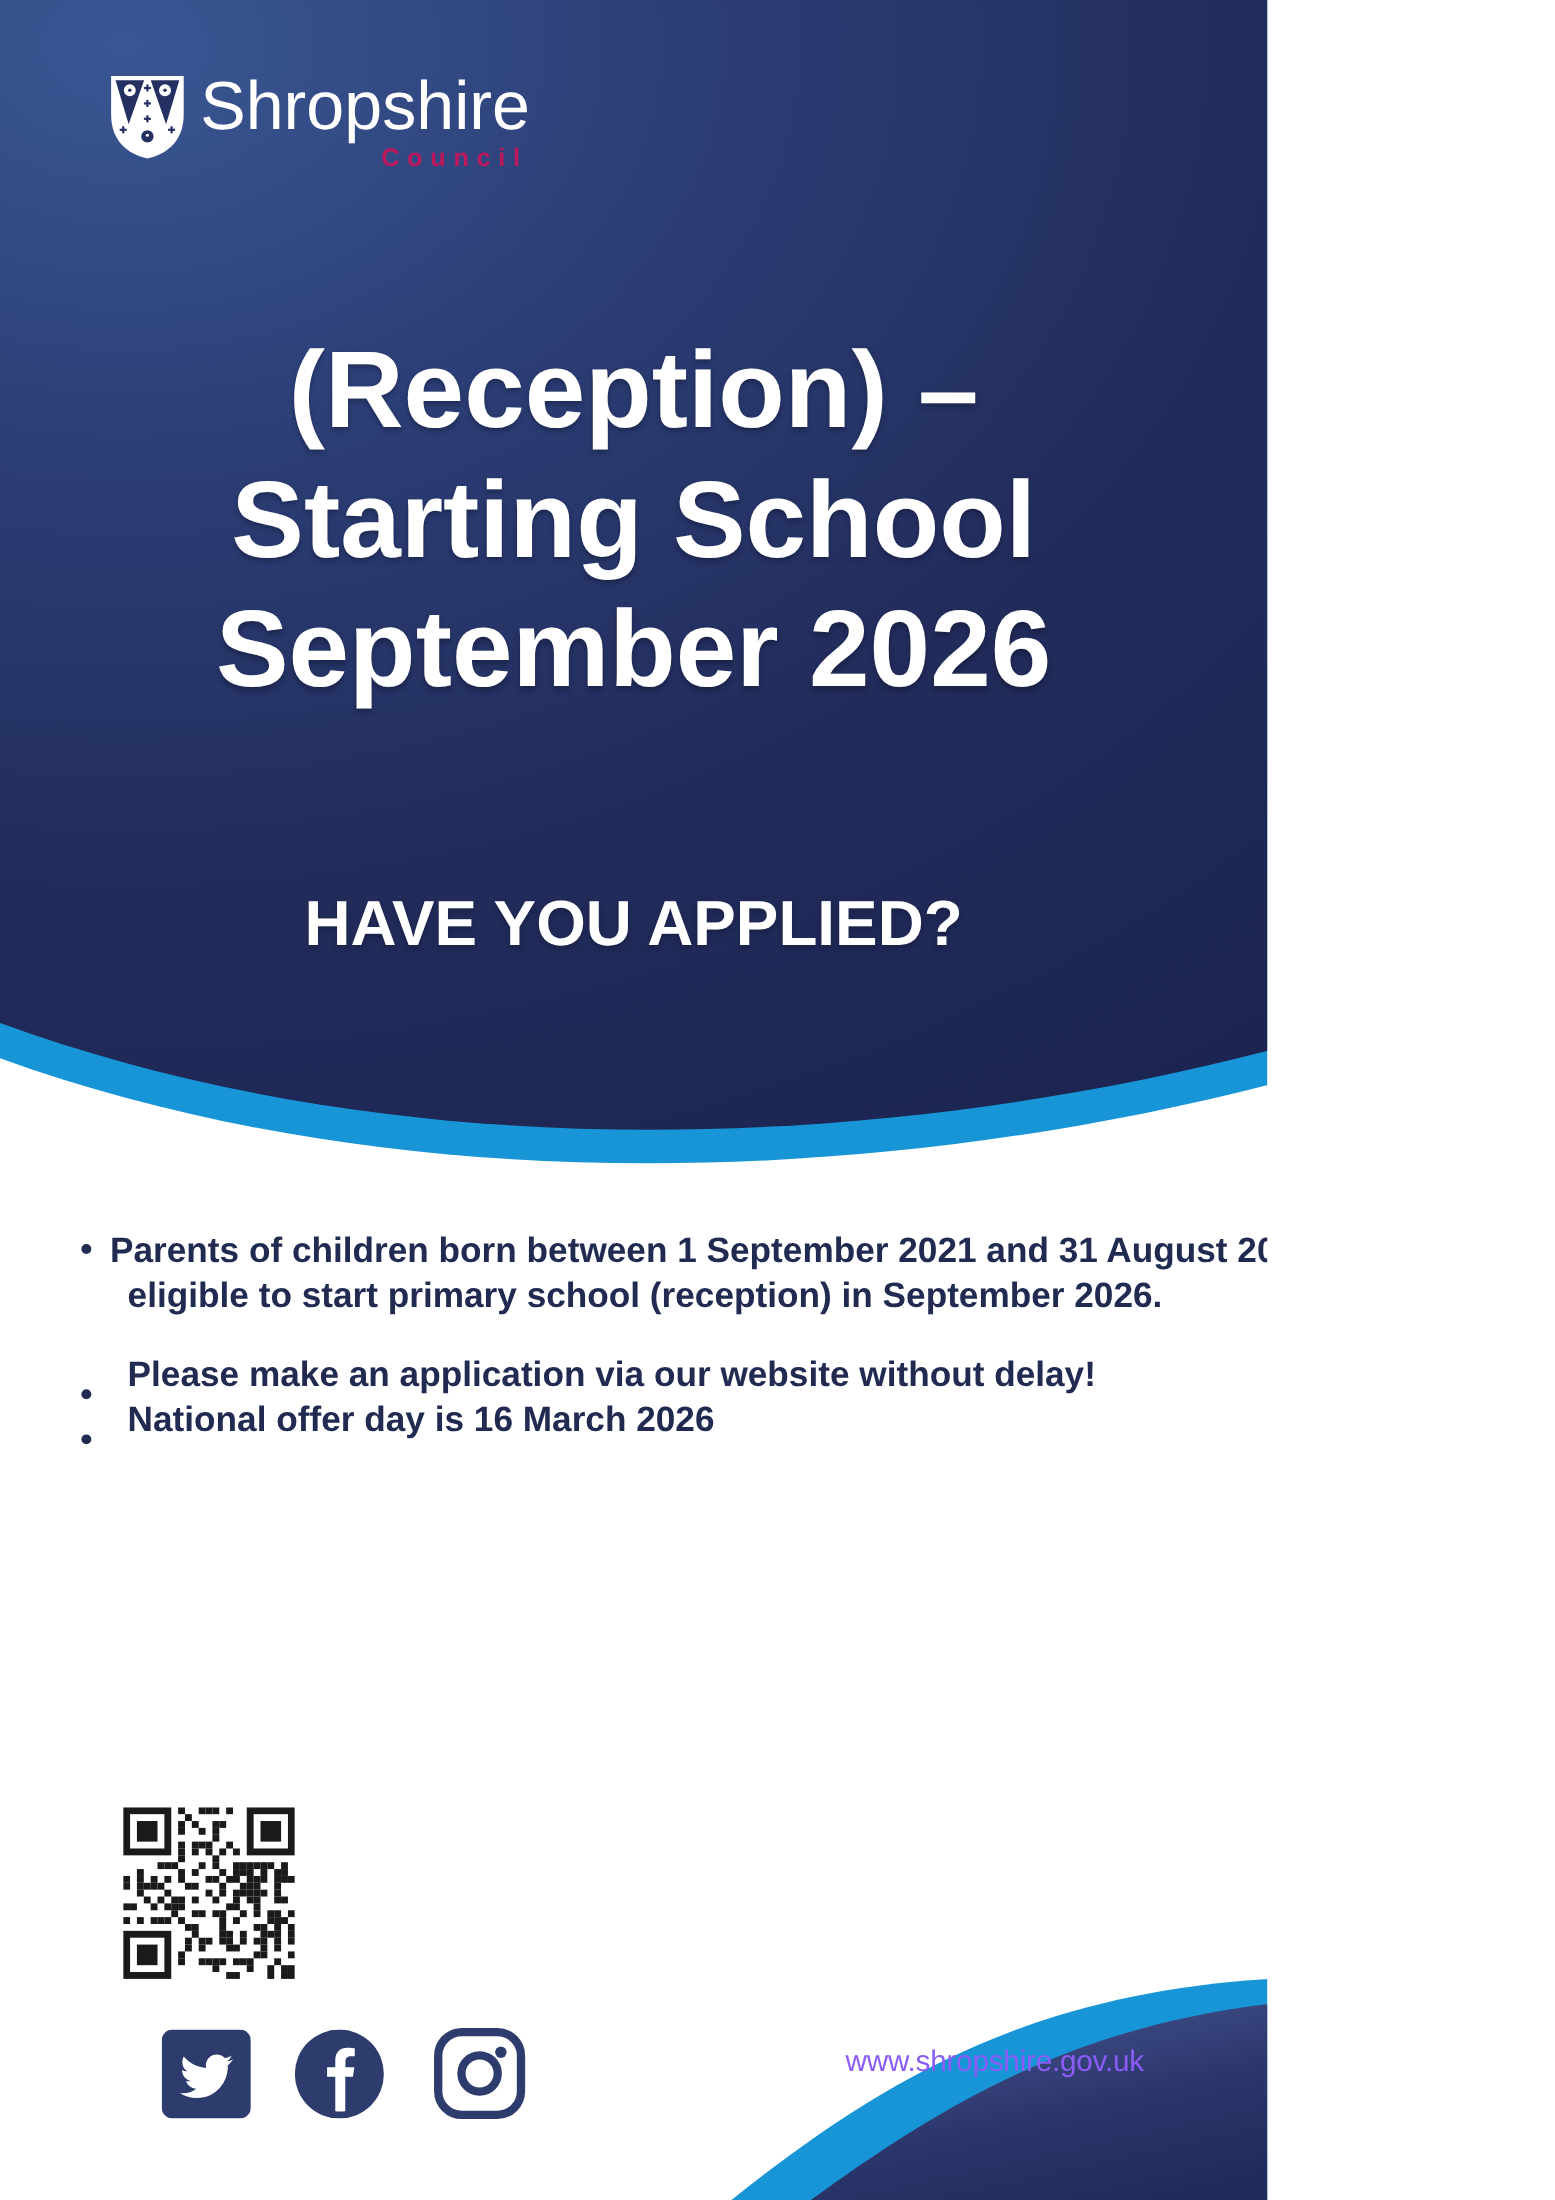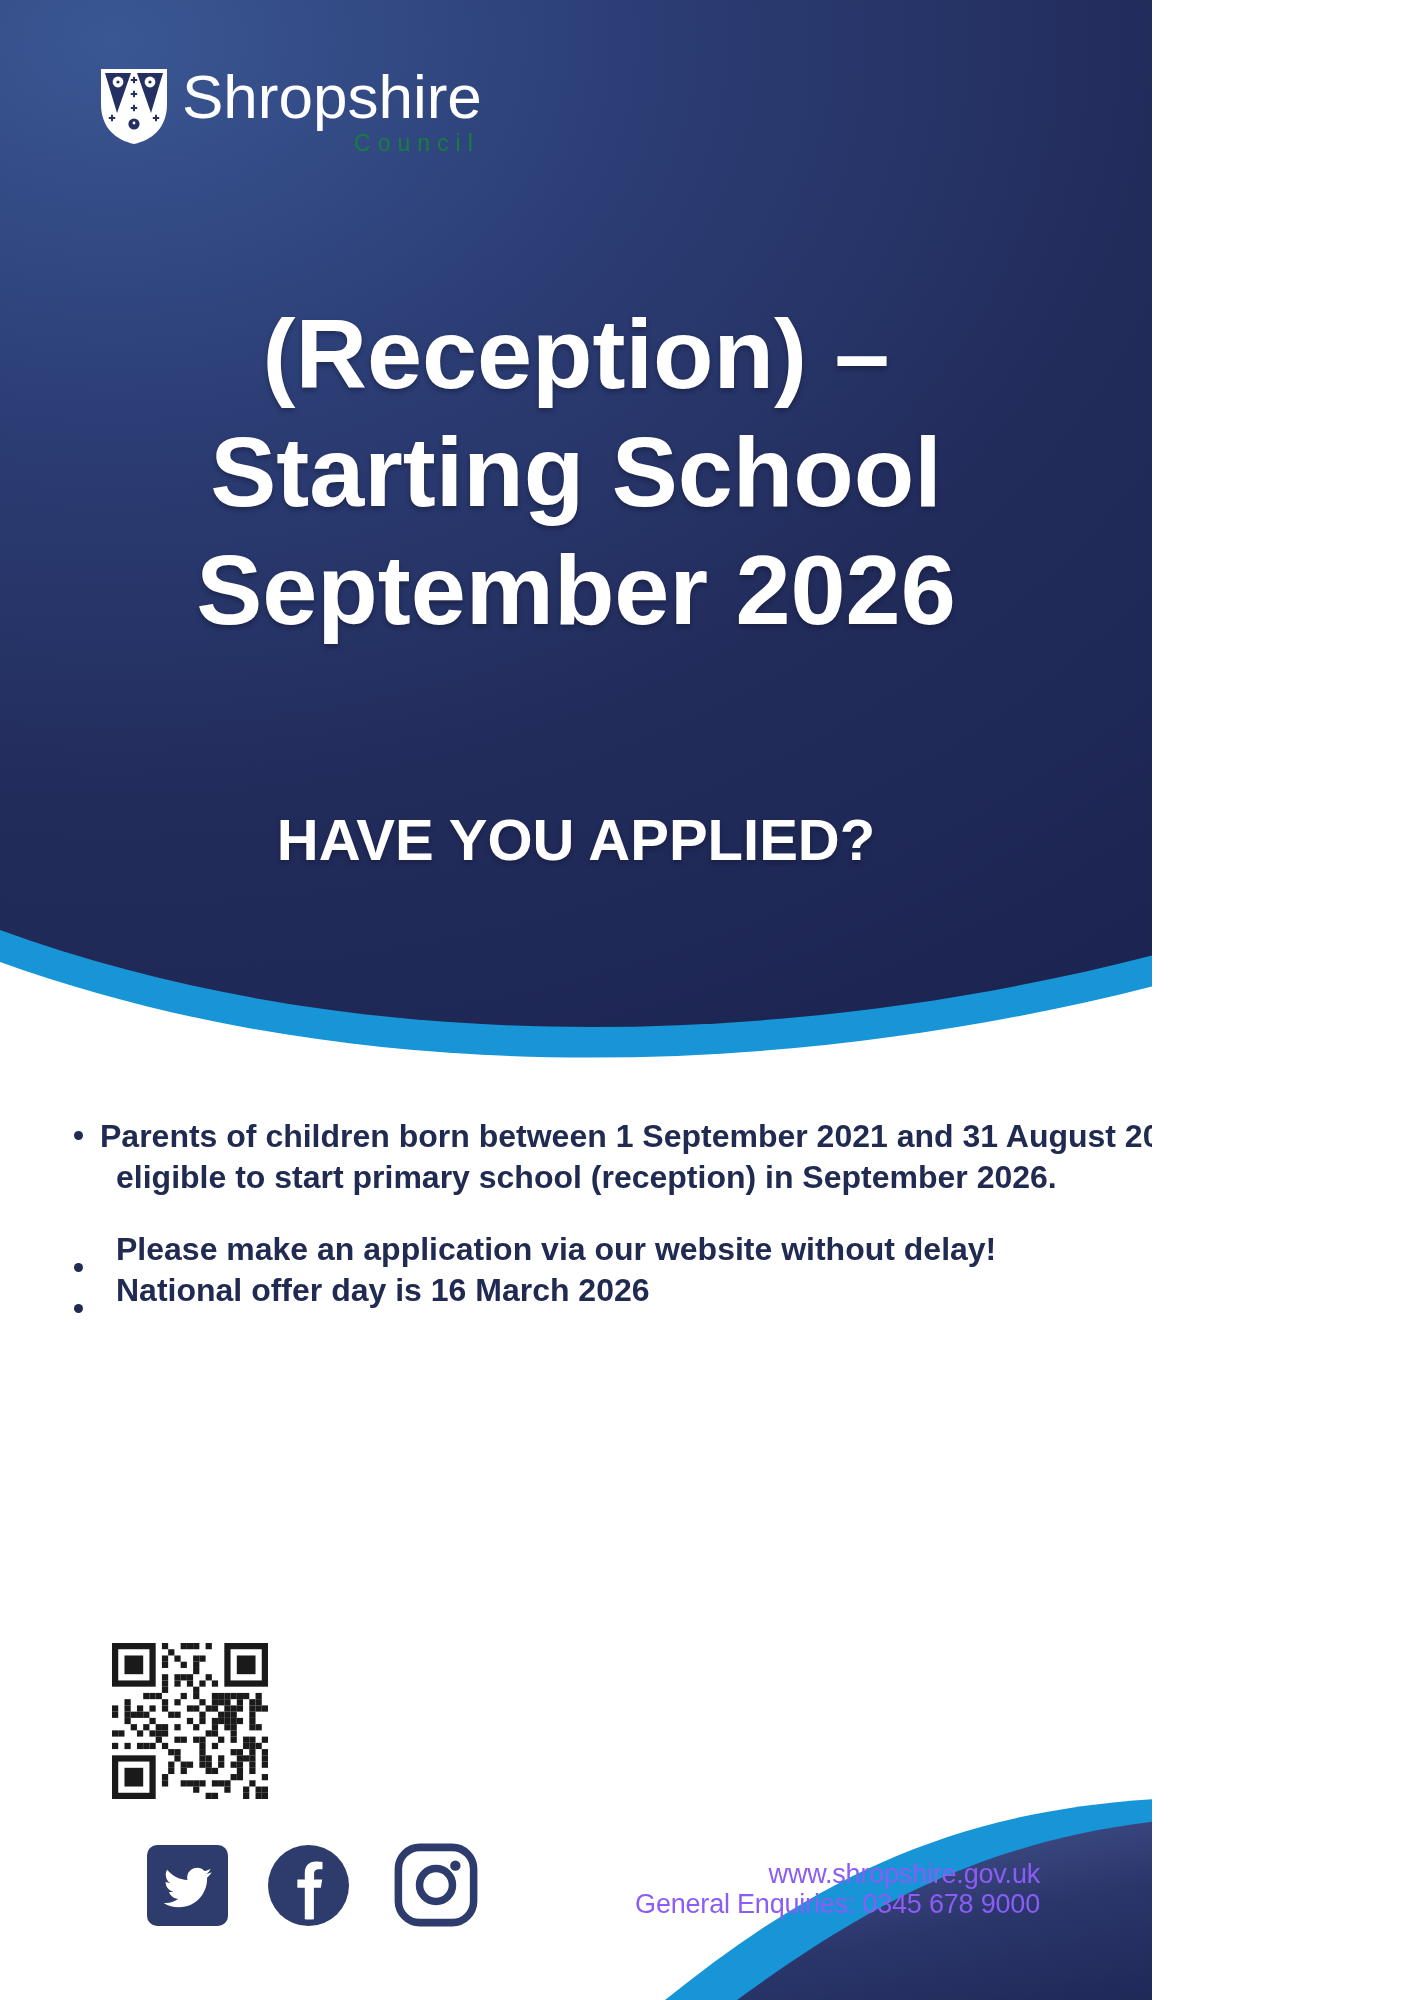--- a/index.html
+++ b/index.html
@@ -11,21 +11,21 @@
   
   .header-svg{position:absolute;left:0;top:0;}
   .logo{position:absolute;left:98px;top:58px;display:flex;align-items:flex-start;}
   .logo-shield{width:72px;height:80px;margin-top:8px;}
   .brand-text{display:flex;flex-direction:column;align-items:flex-end;margin-left:12px;}
   .brand-name{
     color:#ffffff;font-size:62px;font-weight:300;line-height:62px;
     letter-spacing:0px;margin-top:8px;
   }
   .brand-sub{
-    color:#15803d;font-size:23px;font-weight:400;line-height:24px;
+    color:#be185d;font-size:23px;font-weight:700;line-height:24px;
     letter-spacing:7px;margin-top:3px;margin-right:2px;
   }
   .main-title{
     position:absolute;left:0;right:0;top:295px;text-align:center;
     color:#ffffff;font-weight:bold;font-size:99px;line-height:118px;
     text-shadow:0 3px 5px rgba(8,12,30,0.35);
   }
   .tagline{
     position:absolute;left:0;right:0;top:808px;text-align:center;
     color:#ffffff;font-weight:bold;font-size:58px;line-height:64px;
@@ -358,16 +358,15 @@
         <stop offset="45%" stop-color="#2a356a"></stop>
         <stop offset="100%" stop-color="#1b2450"></stop>
       </linearGradient>
     </defs>
     <path d="M665,300 C850,152 1030,62 1414,110 L1414,300 Z" fill="#1795d6"></path>
     <path d="M737,300 C905,178 1070,88 1414,122 L1414,300 Z" fill="url(#fg)"></path>
   </svg>
 
   <div class="footer-text">
     <div>www.shropshire.gov.uk</div>
-    <div>General Enquiries: 0345 678 9000</div>
   </div>
 
 </div>
 
 </body></html>

